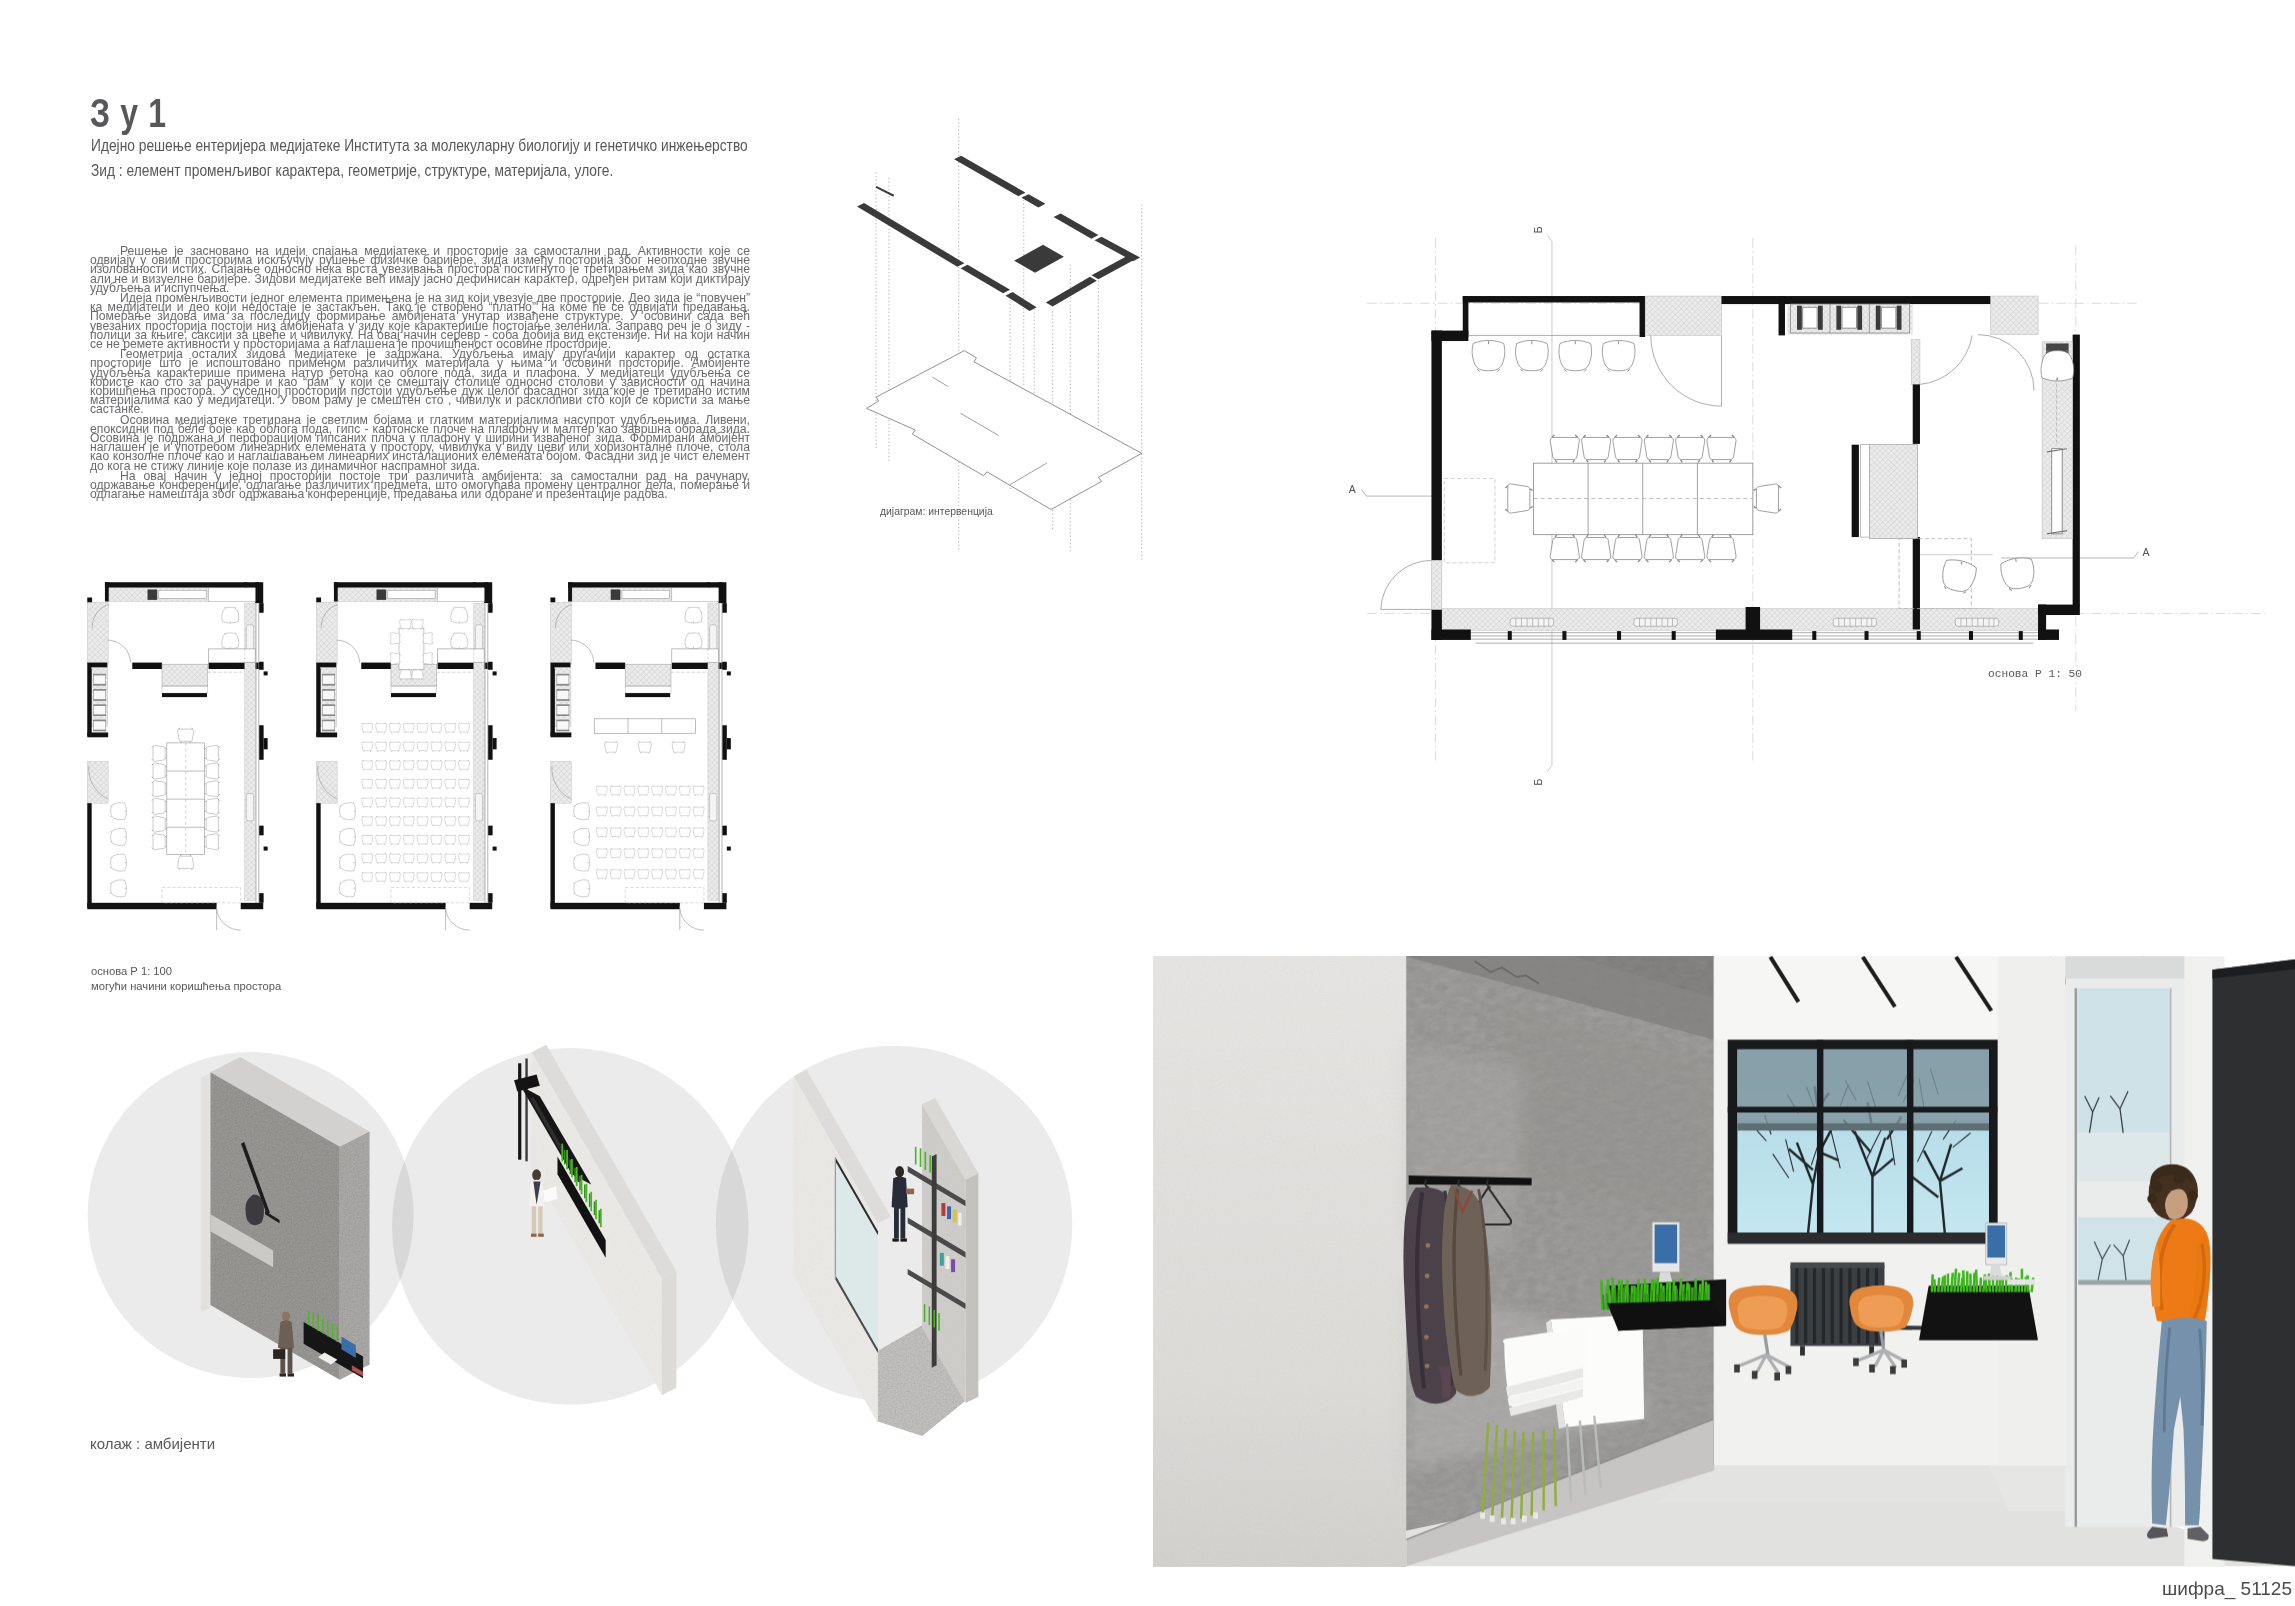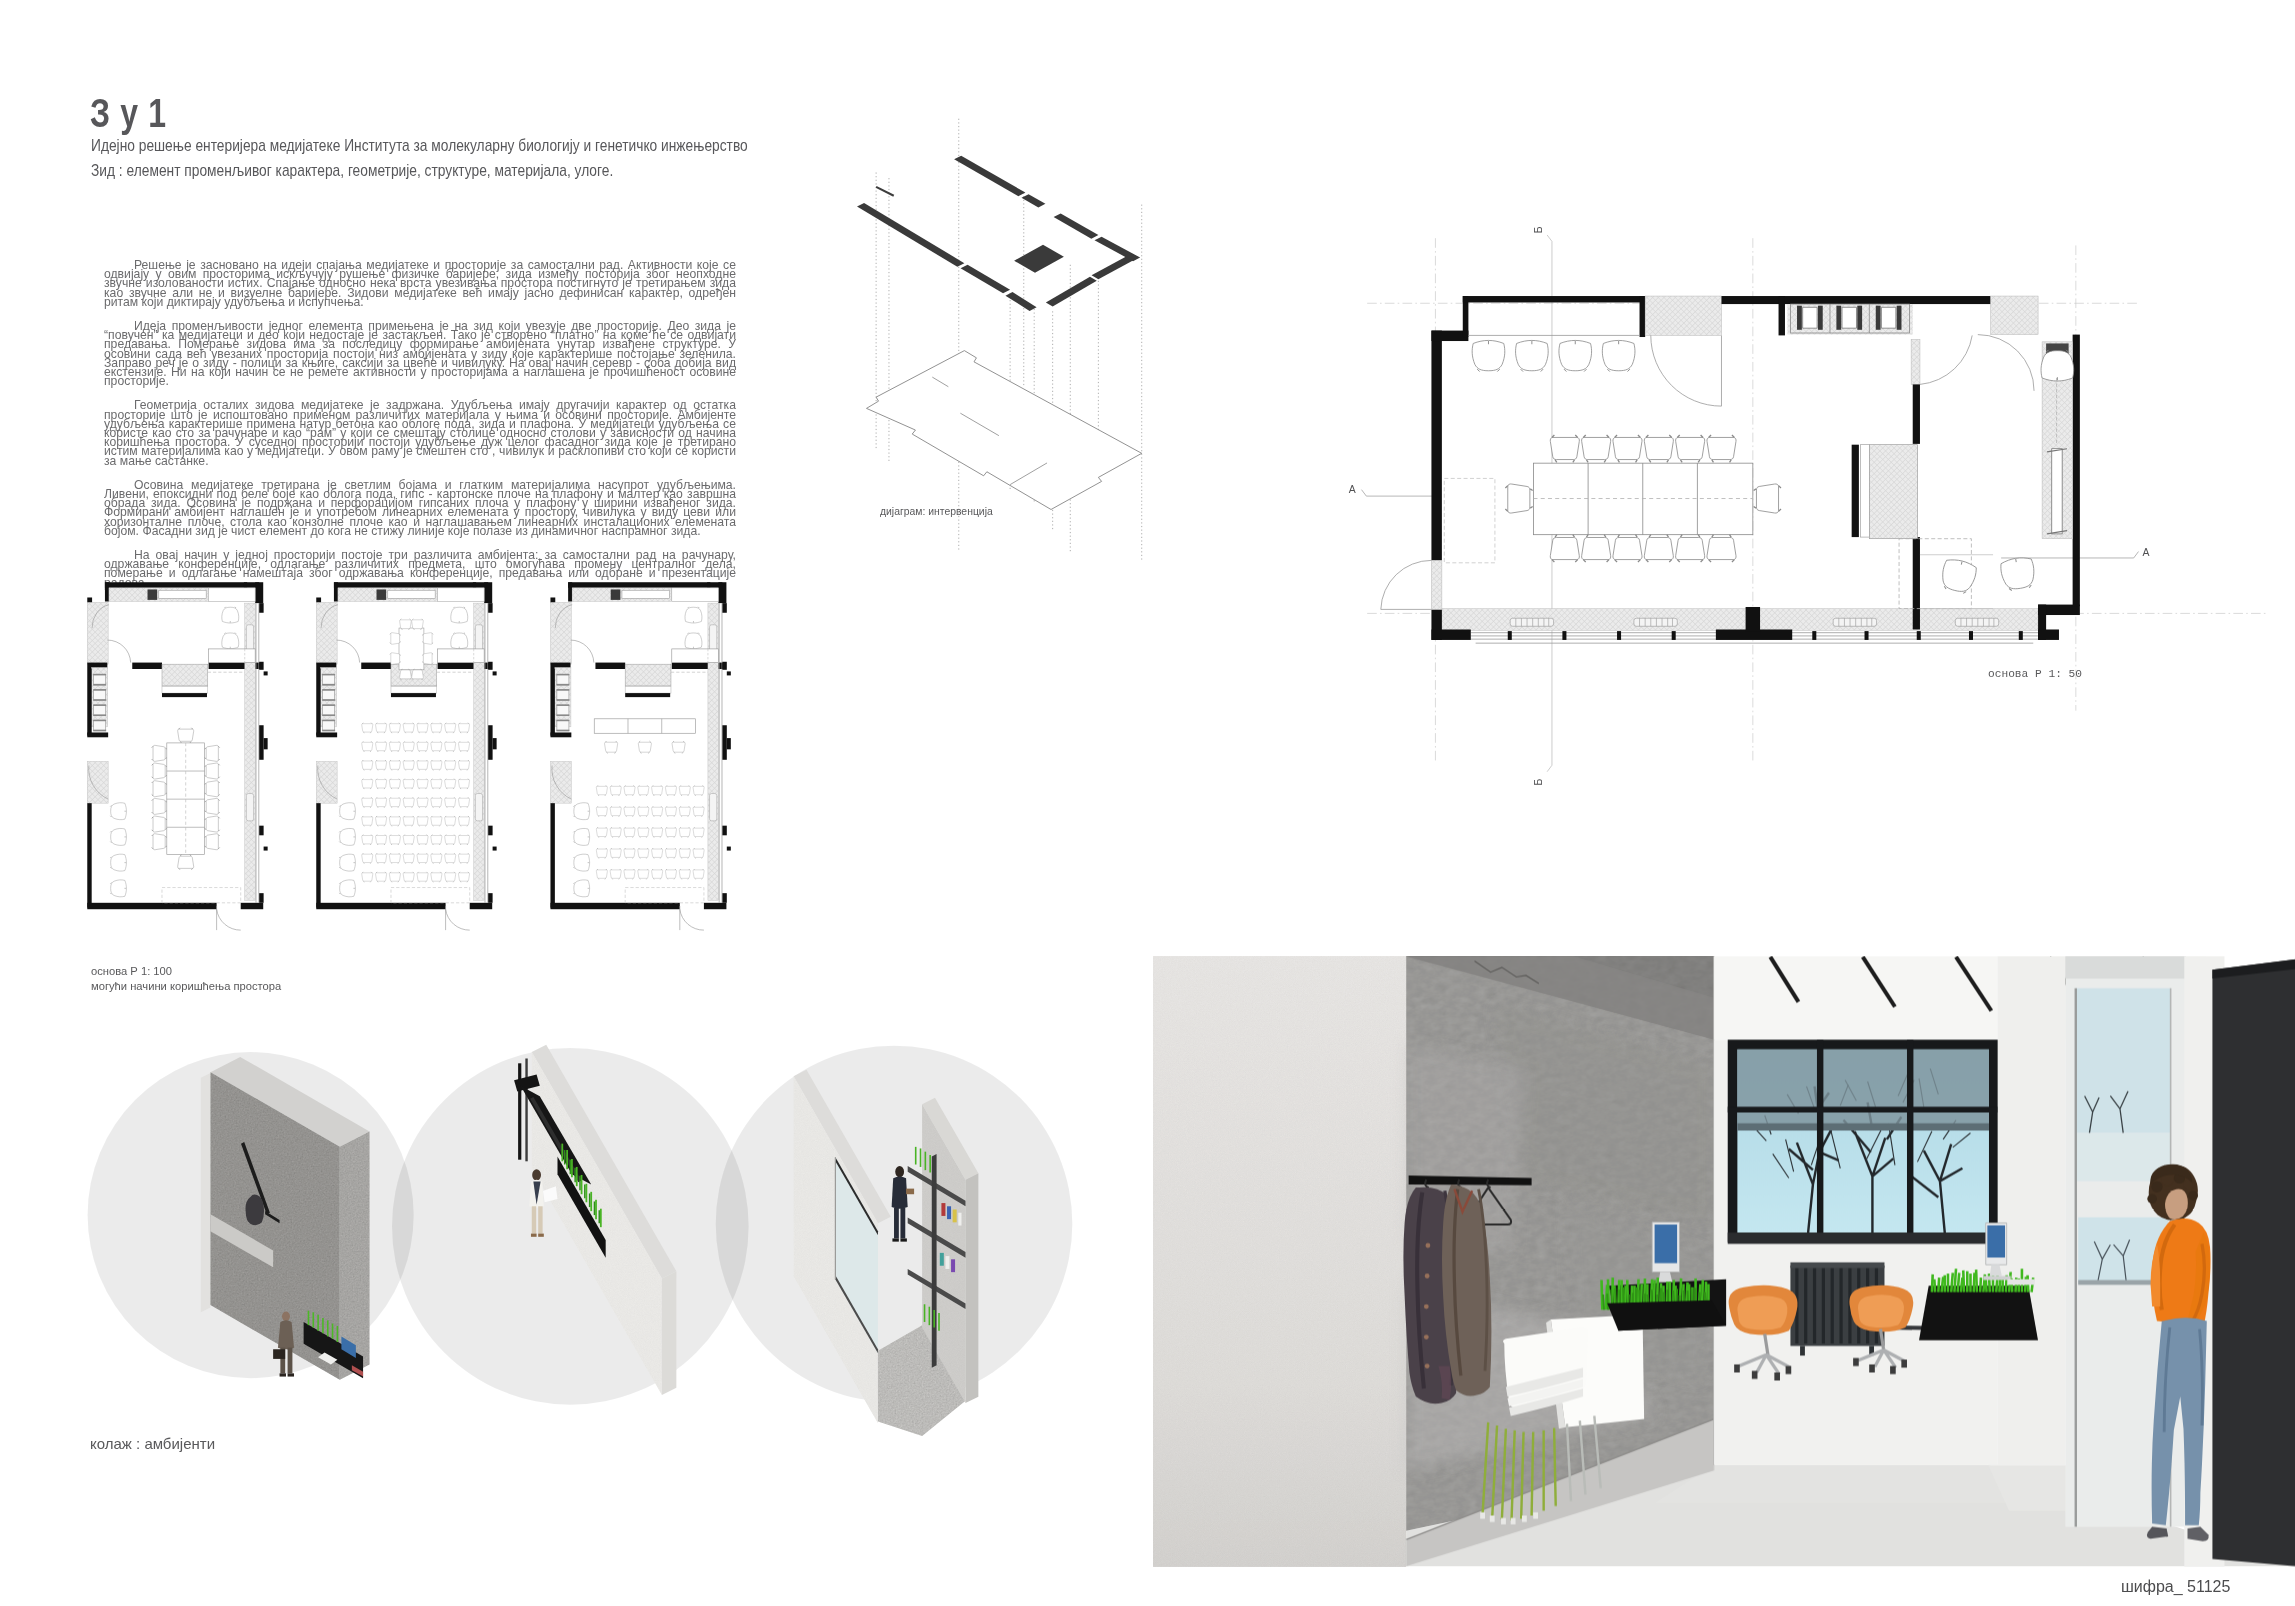--- a/index.html
+++ b/index.html
@@ -2,27 +2,27 @@
 <html style="font-size:13px"><head>
 <meta charset="utf-8">
 <style>
   html,body{margin:0;padding:0;}
   body{width:2295px;height:1607px;background:#ffffff;position:relative;
        font-family:"Liberation Sans", sans-serif;overflow:hidden;}
   .abs{position:absolute;}
   #title{left:90px;top:93px;font-size:40px;line-height:40px;font-weight:bold;color:#57575a;letter-spacing:0.8px;transform:scaleX(0.80);transform-origin:left top;}
   #subtitle{left:91px;top:133px;font-size:17px;color:#57575a;line-height:25px;width:884px;transform:scaleX(0.81);transform-origin:left top;white-space:nowrap;}
   #bodytext{left:89px;top:246px;width:662px;font-size:12.2px;line-height:9.2px;color:#6b6b6d;text-align:justify;}
-  #bodytext p{margin:15px;text-indent:30px;}
+  #bodytext p{margin:1px;text-indent:30px;}
   .cap{font-size:11.2px;color:#59595b;}
   #cap-axon{left:880px;top:506px;font-size:10.4px;color:#59595b;}
   #cap-plan50{left:1973px;top:668px;width:109px;text-align:right;font-family:Liberation Mono, monospace;}
   #cap-plan100{left:91px;top:924px;line-height:15.3px;margin-top:40px;}
   #cap-collage{left:90px;top:1435px;font-size:15px;color:#59595b;}
-  #sifra{left:2121px;top:1578px;width:171px;text-align:left;font-size:16px;color:#4c4c4e;}
+  #sifra{left:2121px;top:1578px;width:171px;text-align:right;font-size:19px;color:#4c4c4e;}
 </style>
 </head>
 <body>
 
 <div class="abs" id="title">З у 1</div>
 
 <div class="abs" id="subtitle">Идејно решење ентеријера медијатеке Института за молекуларну биологију и генетичко инжењерство<br>Зид : елемент променљивог карактера,  геометрије, структуре, материјала, улоге.</div>
 
 <div class="abs" id="bodytext">
 <p>Решење је засновано на идеји спајања медијатеке и просторије за самостални рад. Активности које се одвијају у овим просторима искључују рушење физичке баријере, зида између посторија због неопходне звучне изолованости истих. Спајање односно нека врста увезивања простора постигнуто је третирањем зида као звучне али не и визуелне баријере. Зидови медијатеке већ имају јасно дефинисан карактер, одређен ритам који диктирају удубљења и испупчења.</p>

